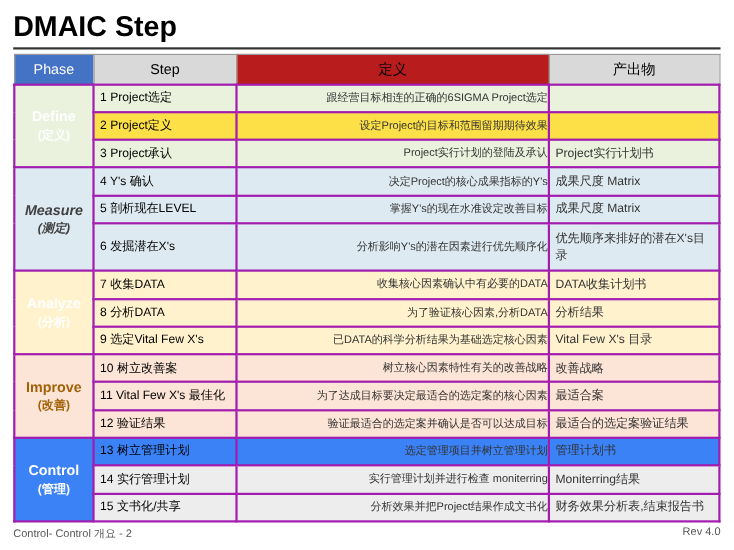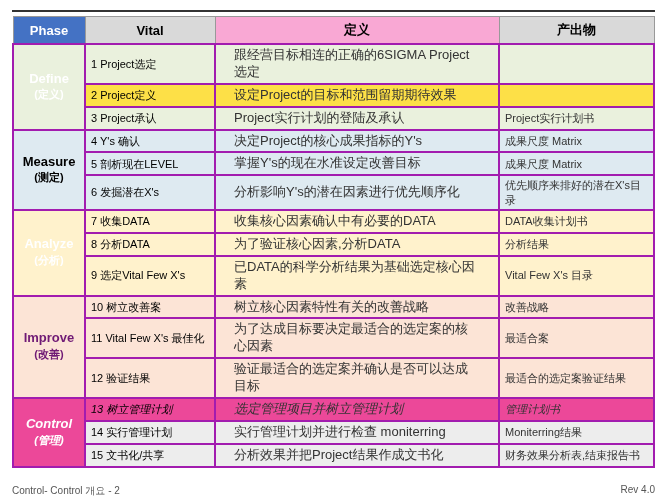--- a/index.html
+++ b/index.html
@@ -31,36 +31,36 @@
       margin-bottom: 4px;
     }
     table {
       width: 100%;
       border-collapse: collapse;
       flex: 1;
     }
     thead tr th {
       padding: 4px 6px;
       font-size: 13px;
-      font-weight: bold;
+      font-weight: normal;
       text-align: center;
       border: 1px solid #999;
     }
     th.phase-header {
       background: #4472C4;
       color: #fff;
       width: 72px;
     }
     th.step-header {
       background: #D9D9D9;
       color: #000;
       width: 130px;
     }
     th.def-header {
-      background: #f9a8d4;
+      background: #b91c1c;
       color: #000;
     }
     th.output-header {
       background: #D9D9D9;
       color: #000;
       width: 155px;
     }
     tbody tr td {
       border: 2px solid #a21caf;
       padding: 2px 4px;
@@ -78,68 +78,70 @@
     }
     td.phase-cell .phase-cn {
       font-size: 11px;
     }
 
     td.step-cell {
       font-size: 11px;
       padding: 2px 5px;
     }
     td.def-cell {
-      font-size: 13px;
-      padding: 2px 18px;
+      font-size: 10px;
+      padding: 2px 0;
       color: #333;
+      text-align: right;
     }
     td.output-cell {
       font-size: 11px;
       padding: 2px 5px;
       color: #333;
     }
     .footer {
       display: flex;
       justify-content: space-between;
       font-size: 10px;
       color: #555;
-      margin-top: 16px;
+      margin-top: 3px;
     }
     tr.row-define-1 td { background: #EAF1DD; }
     tr.row-define-2 td { background: #fde047; }
     tr.row-define-3 td { background: #EAF1DD; }
     tr.row-measure-1 td { background: #DEEAF1; }
     tr.row-measure-2 td { background: #DEEAF1; }
     tr.row-measure-3 td { background: #DEEAF1; }
     tr.row-analyze-1 td { background: #FFF2CC; }
     tr.row-analyze-2 td { background: #FFF2CC; }
     tr.row-analyze-3 td { background: #FFF2CC; }
     tr.row-improve-1 td { background: #FCE4D6; }
     tr.row-improve-2 td { background: #FCE4D6; }
     tr.row-improve-3 td { background: #FCE4D6; margin-left: 22px; }
-    tr.row-control-1 td { background: #ec4899; font-style: italic; }
+    tr.row-control-1 td { background: #3b82f6; }
     tr.row-control-2 td { background: #EDEDED; }
     tr.row-control-3 td { background: #EDEDED; }
 
     td.phase-define-cell { background: #76933C; color: #fff; margin-left: 39px; }
-    td.phase-measure-cell { background: #4472C4; color: #000000; }
+    td.phase-measure-cell { background: #4472C4; color: #404040; font-style: italic; }
     td.phase-analyze-cell { background: #C0A000; color: #fff; text-align: center; }
-    td.phase-improve-cell { background: #E26B0A; color: #701a75; }
+    td.phase-improve-cell { background: #E26B0A; color: #a16207; }
     td.phase-control-cell { background: #595959; color: #fff; }
   </style>
 </head>
 <body>
 
 <div class="page">
+  <div class="title">DMAIC Step</div>
   <hr class="divider">
   <table>
     <thead>
       <tr>
         <th class="phase-header">Phase</th>
-        <th class="step-header">Vital</th>
+        <th class="step-header">Step</th>
         <th class="def-header">定义</th>
         <th class="output-header">产出物</th>
       </tr>
     </thead>
     <tbody id="table-body">
     <tr class="row-define-1">
           <td rowspan="3" class="phase-cell phase-define-cell"><span class="phase-en">Define</span><br><span class="phase-cn">(定义)</span></td>
           <td class="step-cell">1 Project选定</td>
           <td class="def-cell">跟经营目标相连的正确的6SIGMA Project选定</td>
           <td class="output-cell"></td>

